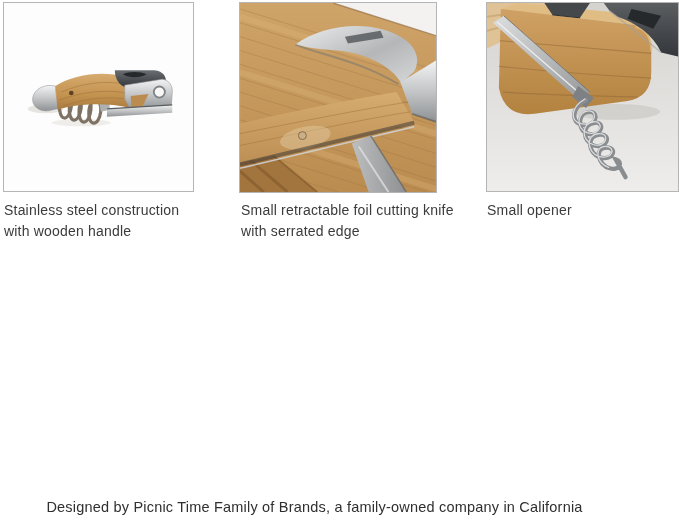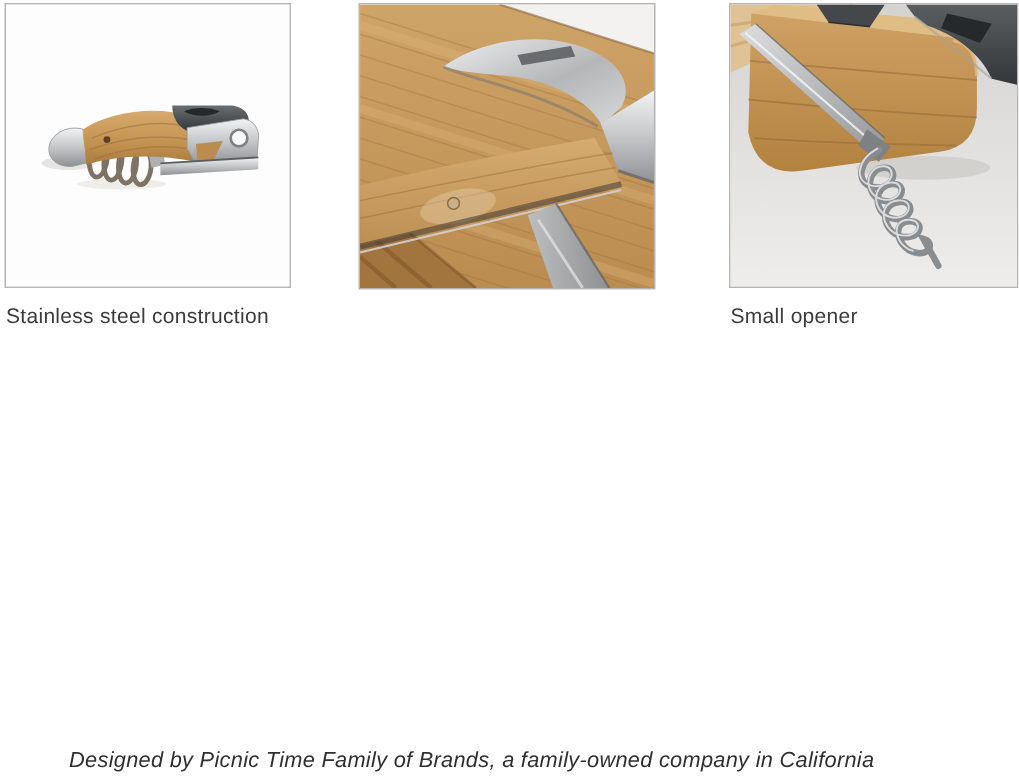--- a/index.html
+++ b/index.html
@@ -19,21 +19,21 @@
   .caption{
     position:absolute;top:200px;
     color:#3b3b3b;font-size:14px;line-height:21px;letter-spacing:.2px;
   }
   .caption span{display:block;}
   #caption-1{left:4px;width:232px;}
   #caption-2{left:241px;width:246px;}
   #caption-3{left:487px;width:190px;}
   .footer{
     position:absolute;left:0;top:499px;width:629px;text-align:center;
-    font-style:italic;color:#2f2f2f;font-size:14.5px;letter-spacing:.2px;
+    color:#2f2f2f;font-size:14.5px;letter-spacing:.2px;
   }
 </style>
 </head>
 <body>
 
 <div class="panel" id="panel-1">
   <svg viewBox="0 0 191 190" xmlns="http://www.w3.org/2000/svg">
     <defs>
       <linearGradient id="silverG" x1="0" y1="0" x2="0" y2="1">
         <stop offset="0" stop-color="#f2f3f4"></stop>
@@ -213,20 +213,23 @@
 
     <g fill="none" stroke-linecap="round">
       <path d="M100,98 C86,106 84,120 96,123 C110,126 114,110 104,110 C92,110 90,128 102,132 C116,136 120,120 109,121 C96,122 96,140 108,144 C122,148 126,132 114,133 C100,134 102,152 114,156 C128,160 132,146 121,146 C108,146 112,164 124,167 C134,170 138,160 130,158 L140,176" stroke="#8a8d90" stroke-width="4.4"></path>
       <path d="M99,97 C85,105 83,119 95,122 C109,125 113,109 103,109 C91,109 89,127 101,131 C115,135 119,119 108,120 C95,121 95,139 107,143 C121,147 125,131 113,132 C99,133 101,151 113,155 C127,159 131,145 120,145 C107,145 111,163 123,166" stroke="#e8e9eb" stroke-width="1.3" opacity=".85"></path>
     </g>
   </svg>
 </div>
 
 <div class="caption" id="caption-1">
   <span>Stainless steel construction</span>
+  <span>with wooden handle</span>
 </div>
 <div class="caption" id="caption-2">
+  <span>Small retractable foil cutting knife</span>
+  <span>with serrated edge</span>
 </div>
 <div class="caption" id="caption-3">
   <span>Small opener</span>
 </div>
 
 <div class="footer">Designed by Picnic Time Family of Brands, a family-owned company in California</div>
 
 </body></html>

